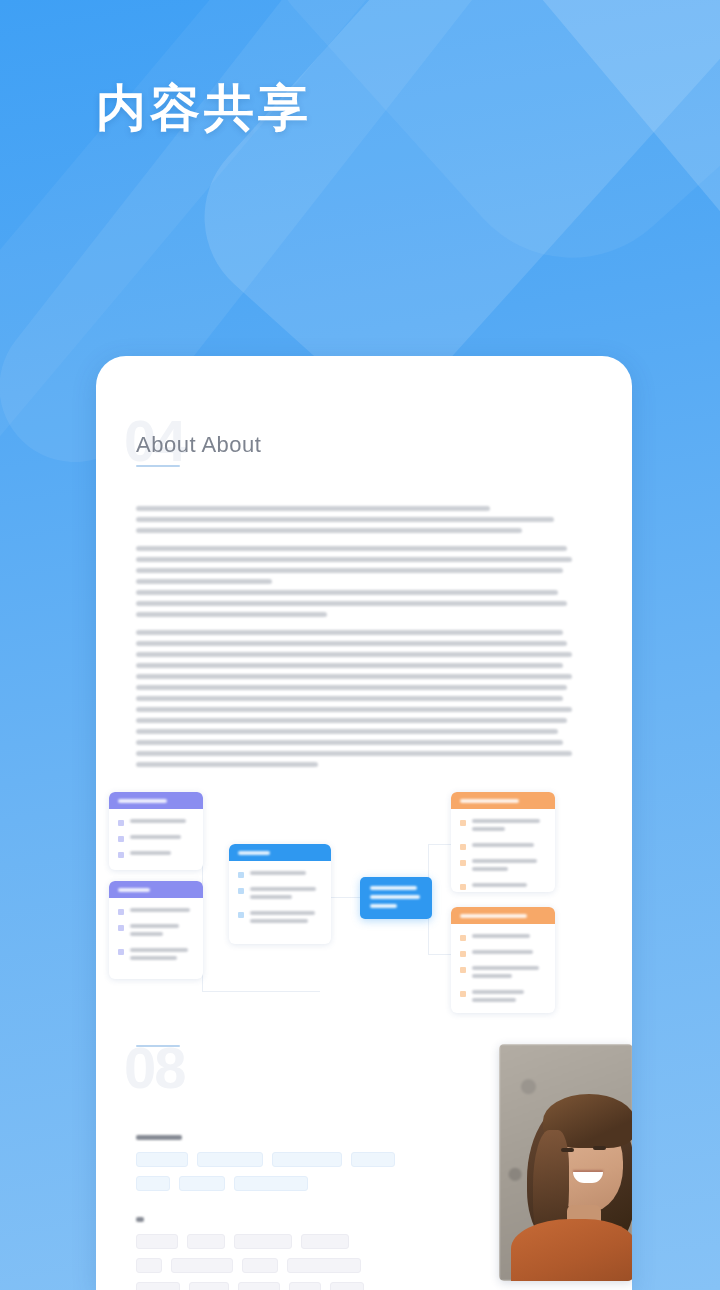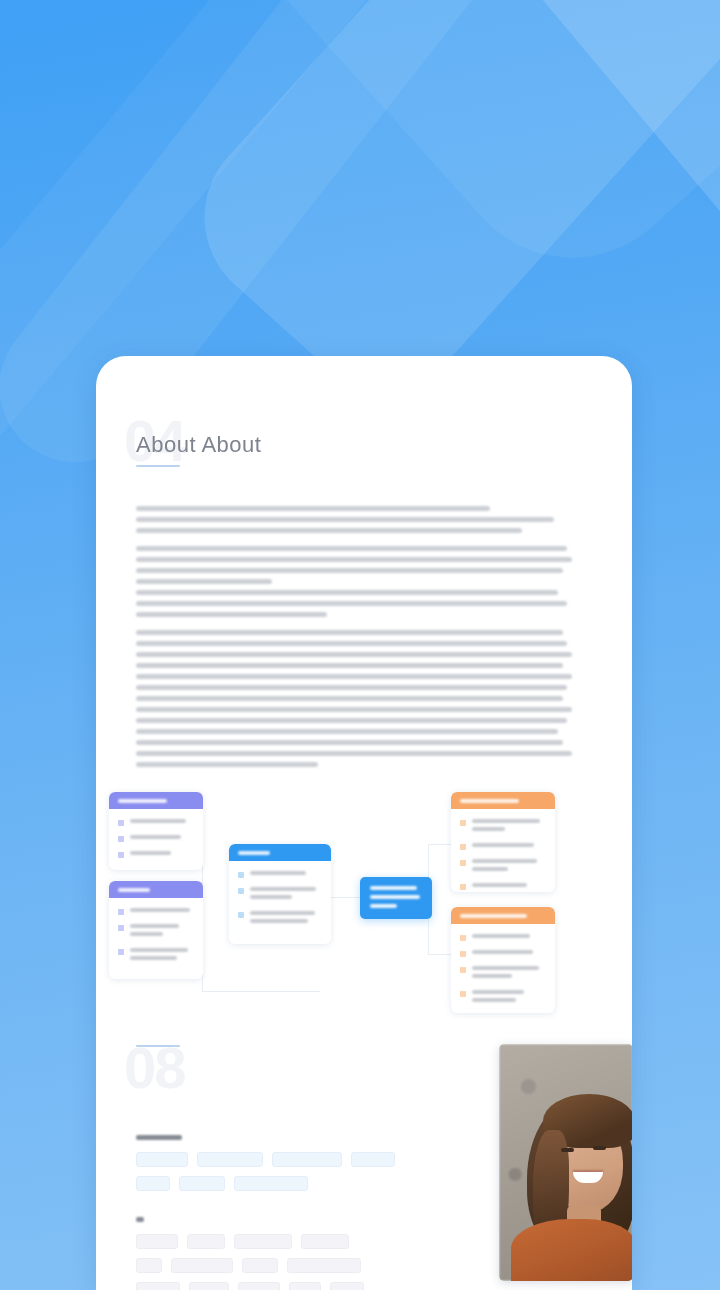--- a/index.html
+++ b/index.html
@@ -174,20 +174,21 @@
 
 <div id="bg">
   <div class="deco d4"></div>
   <div class="deco d3"></div>
   <div class="deco d5"></div>
   <div class="deco d1"></div>
   <div class="deco d2"></div>
 </div>
 
 <div id="header">
+  <div id="title">内容共享</div>
 </div>
 
 <div id="card">
 
   <div class="sec">
     <div class="sec-head" style="margin-top:62px;">
       <div class="ghost-num">04</div>
       <div class="sec-title">About About</div>
       <div class="sec-rule"></div>
     </div>

